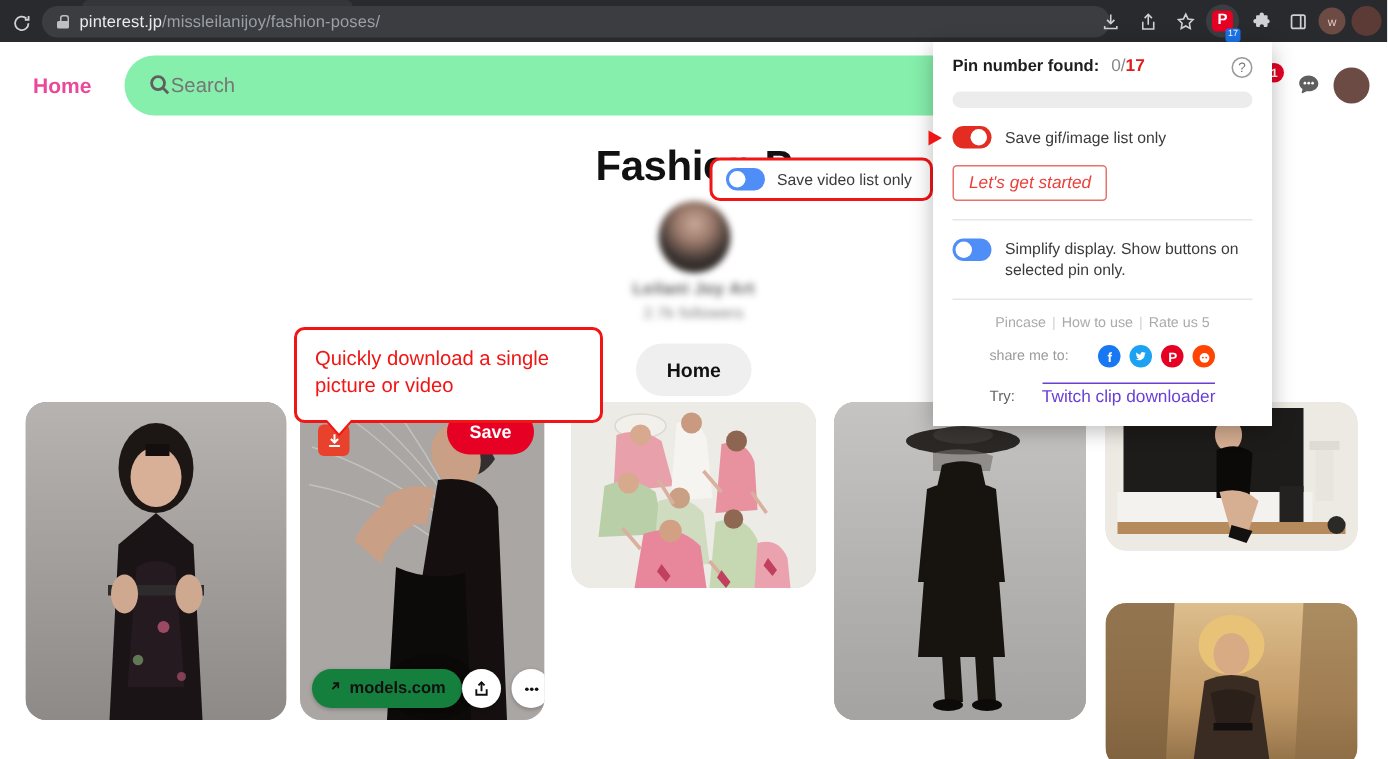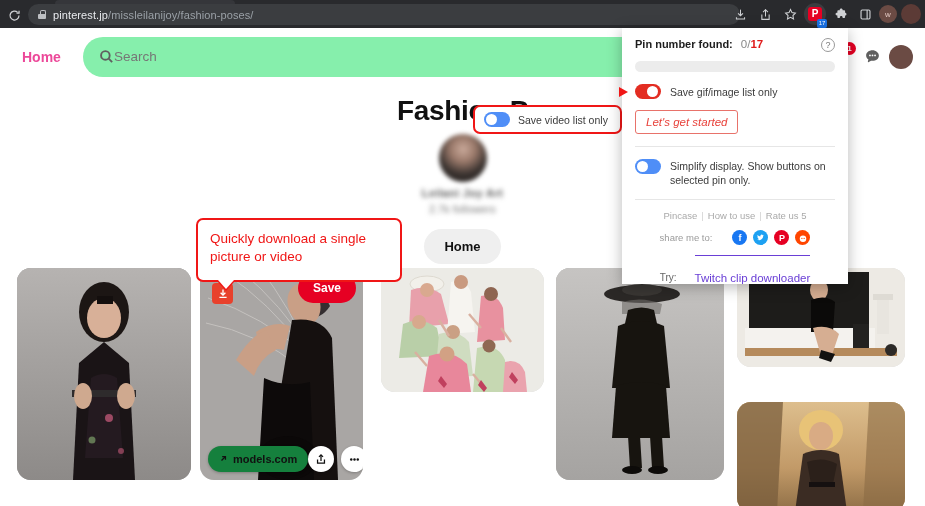--- a/index.html
+++ b/index.html
@@ -263,21 +263,21 @@
   .soc.tw { background: #1da1f2; }
   .soc.pt { background: #e60023; }
   .soc.rd { background: #ff4500; }
   .try-row {
     margin-top: 10px; display: flex; align-items: flex-end;
     justify-content: center; gap: 18px;
   }
   .try-lbl { font-size: 10px; color: #666; padding-bottom: 1px; }
   .try-link {
     font-size: 11.5px; color: #6a3fd6; border-top: 1.4px solid #6a3fd6;
-    padding-top: 16px; cursor: pointer;
+    padding-top: 3px; cursor: pointer;
   }
 </style>
 </head>
 <body>
 
 <div id="root">
 
   <div class="browser-chrome">
     <div class="tab-stub"></div>
     <div class="reload-btn">

